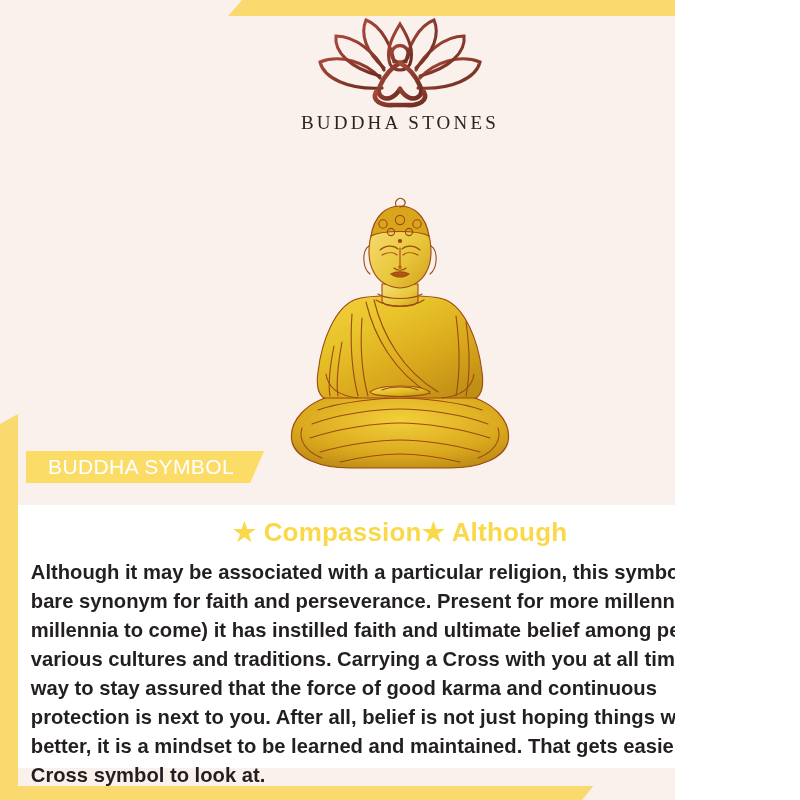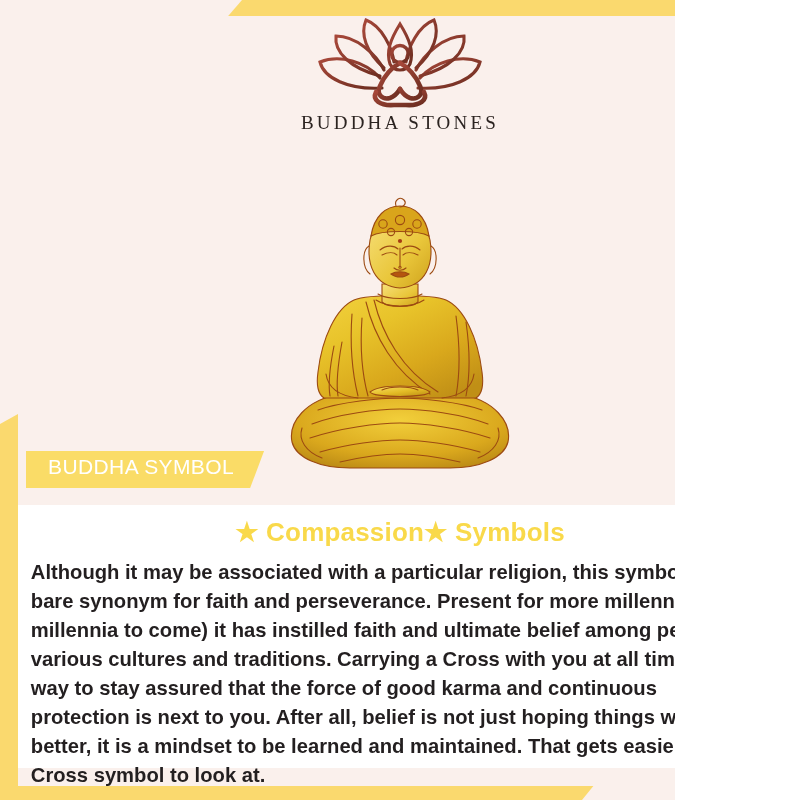--- a/index.html
+++ b/index.html
@@ -119,21 +119,21 @@
     align-items: flex-end;
     justify-content: center;
   }
 
   
   .symbol-tag {
     position: absolute;
     left: 26px;
     top: 451px;
     height: 32px;
-    padding: 0 30px 5px 22px;
+    padding: 0 30px 0 22px;
     background: #fadc67;
     display: flex;
     align-items: center;
     clip-path: polygon(0 0, 100% 0, calc(100% - 14px) 100%, 0 100%);
     z-index: 5;
   }
   .symbol-tag-text {
     font-family: "Liberation Sans", sans-serif;
     font-size: 21px;
     font-weight: 400;
@@ -308,17 +308,17 @@
         <circle cx="130" cy="45" r="2.1" fill="#a63b12" stroke="none"></circle>
       </g>
     </svg>
   </div>
 
   <div class="symbol-tag">
     <span class="symbol-tag-text">BUDDHA SYMBOL</span>
   </div>
 
   <div class="content-panel">
-    <div class="subtitle">★ Compassion★ Symbols</div>
+    <div class="subtitle">★ Compassion★ Although</div>
     <p class="body-text">Although it may be associated with a particular religion, this symbol is the bare synonym for faith and perseverance. Present for more millennia (and millennia to come) it has instilled faith and ultimate belief among people of various cultures and traditions. Carrying a Cross with you at all times is the way to stay assured that the force of good karma and continuous protection is next to you. After all, belief is not just hoping things will get better, it is a mindset to be learned and maintained. That gets easier with a Cross symbol to look at.</p>
   </div>
 
 </div>
 
 </body></html>

